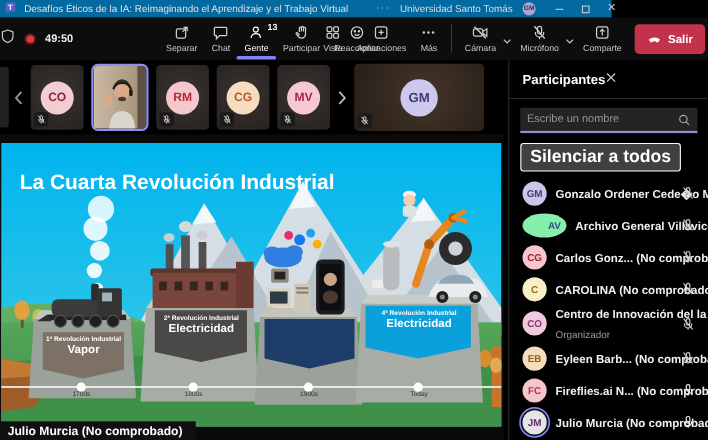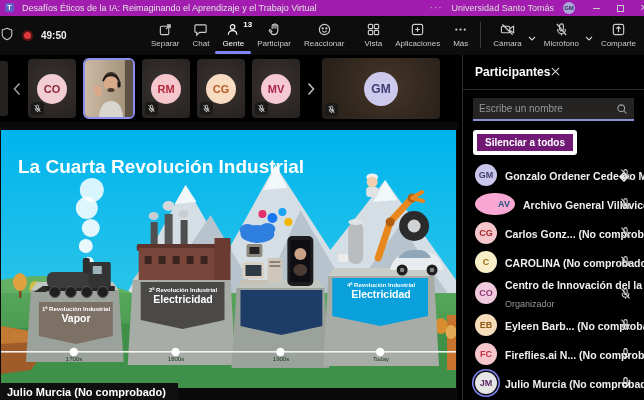--- a/index.html
+++ b/index.html
@@ -1,19 +1,19 @@
 <!DOCTYPE html>
 <html><head>
 <meta charset="utf-8">
 <style>
   html,body{margin:0;padding:0;background:#000;}
   #app{position:relative;width:644px;height:400px;background:#000;overflow:hidden;
        font-family:"Liberation Sans",sans-serif;-webkit-font-smoothing:antialiased;}
   
-  .titlebar{position:absolute;top:0;left:0;width:644px;height:16px;background:#a21caf;
+  .titlebar{position:absolute;top:0;left:0;width:556px;height:16px;background:#0369a1;
             display:flex;align-items:center;gap:6px;padding-left:5px;box-sizing:border-box;}
   .tb-title{font-size:9px;color:#e2e2e2;white-space:nowrap;}
   .tb-right{margin-left:auto;display:flex;align-items:center;gap:9px;padding-right:2px;}
   .tb-more{font-size:10px;color:#bdbdbd;letter-spacing:1px;line-height:8px;}
   .tb-org{font-size:9px;color:#dddddd;white-space:nowrap;}
   .tb-av{width:12px;height:12px;border-radius:50%;background:#aaa6d8;color:#33305e;
          font-size:6px;font-weight:bold;display:flex;align-items:center;justify-content:center;}
   .winbtns{display:flex;align-items:center;}
   .winbtn{width:24px;height:16px;display:flex;align-items:center;justify-content:center;}
   .glyph-min{width:7px;height:1px;background:#c9c9c9;}
@@ -77,21 +77,21 @@
   .phead .ptitle{font-size:12px;font-weight:bold;color:#fff;}
   .pdivider{height:1px;background:#2a2a2a;margin:2px 0 0 0;}
   .searchwrap{margin:8px 10px 0 10px;height:21px;background:#252423;border-bottom:2px solid #8b8fd6;
               display:flex;align-items:center;}
   .searchwrap input{flex:1;min-width:0;background:transparent;border:none;outline:none;
                     color:#ddd;font-size:10px;padding:0 6px;font-family:"Liberation Sans",sans-serif;}
   .searchwrap input::placeholder{color:#969696;}
   .searchwrap .sicon{margin-right:6px;display:flex;}
   .sectionrow{margin:9px 10px 0 10px;display:flex;align-items:center;justify-content:space-between;}
   .sectionleft{display:flex;align-items:center;gap:4px;font-size:10px;color:#e6e6e6;}
-  .muteall{font-size:10px;font-weight:bold;color:#fff;background:#701a75;border:4px solid #ffffff;
+  .muteall{font-size:16px;font-weight:bold;color:#fff;background:#404040;border:1px solid #ffffff;
            border-radius:3px;padding:3px 8px;white-space:nowrap;}
   .plist{margin-top:5px;position:relative;overflow:hidden;height:250px;}
   .prow{display:flex;align-items:center;height:29px;padding:0 12px;gap:8px;box-sizing:border-box;}
   .prow.tall{height:34px;}
   .pav{width:22px;height:22px;border-radius:50%;font-size:9px;font-weight:bold;flex:none;
        display:flex;align-items:center;justify-content:center;}
   .pav.speaking{box-shadow:0 0 0 1.5px #0b0b0b,0 0 0 3px #7f85f5;}
   .pinfo{flex:1;min-width:0;}
   .pname{font-size:10.5px;font-weight:bold;color:#f0f0f0;white-space:nowrap;overflow:hidden;}
   .psub{font-size:9px;color:#9a9a9a;line-height:10px;}
@@ -254,20 +254,26 @@
             </svg></span>
       </div>
       <div class="tbtn">
         <span>
             <svg width="15" height="15" viewBox="0 0 16 16" fill="none" stroke="#cfcfcf" stroke-width="1.2">
               <rect x="2.5" y="2.5" width="11" height="11" rx="2"></rect>
               <path d="M8 11 V5.2 M5.8 7.2 8 5 10.2 7.2"></path>
             </svg>
           </span>
         <span class="lbl">Comparte</span>
+      </div>
+      <div class="salir">
+        <span><svg width="14" height="10" viewBox="0 0 16 10" fill="#fff">
+              <path d="M2.2 6.4 c3.3-3.1 8.3-3.1 11.6 0 l-1.7 2.1 c-.5 .6-1.3 .7-2 .3 l-1-.7 c-.5-.3-2.2-.3-2.7 0 l-1 .7 c-.7 .4-1.5 .3-2-.3 Z"></path>
+            </svg></span>
+        <span class="lbl">Salir</span>
       </div>
     </div>
   </div>
 
   <div class="filmstrip">
     <span class="strip-sliver"></span>
     <span class="stripchev">
         <svg width="8" height="14" viewBox="0 0 8 14" fill="none" stroke="#9a9a9a" stroke-width="1.6">
           <path d="M6.5 1.5 1.5 7 6.5 12.5"></path>
         </svg>
@@ -529,21 +535,21 @@
         <span class="pinfo"><span class="pname">Gonzalo Ordener Cede�o Me...</span></span>
         <span class="pmic">
             <svg width="13" height="13" viewBox="0 0 16 16" fill="none" stroke="#cfcfcf" stroke-width="1.3">
               <rect x="6" y="2" width="4" height="7.5" rx="2"></rect>
               <path d="M4 7.5 v1 a4 4 0 0 0 8 0 v-1 M8 12.5 V14.5 M3 2 13 14"></path>
             </svg>
           </span>
       </div>
 
       <div class="prow">
-        <span class="pav" style="background: #f9a8d4; color: rgb(39, 86, 124); padding-left: 18px;">AV</span>
+        <span class="pav" style="background: #86efac; color: rgb(39, 86, 124); padding-left: 18px;">AV</span>
         <span class="pinfo"><span class="pname">Archivo General Villavicencio</span></span>
         <span class="pmic">
             <svg width="13" height="13" viewBox="0 0 16 16" fill="none" stroke="#cfcfcf" stroke-width="1.3">
               <rect x="6" y="2" width="4" height="7.5" rx="2"></rect>
               <path d="M4 7.5 v1 a4 4 0 0 0 8 0 v-1 M8 12.5 V14.5 M3 2 13 14"></path>
             </svg>
           </span>
       </div>
 
       <div class="prow">

